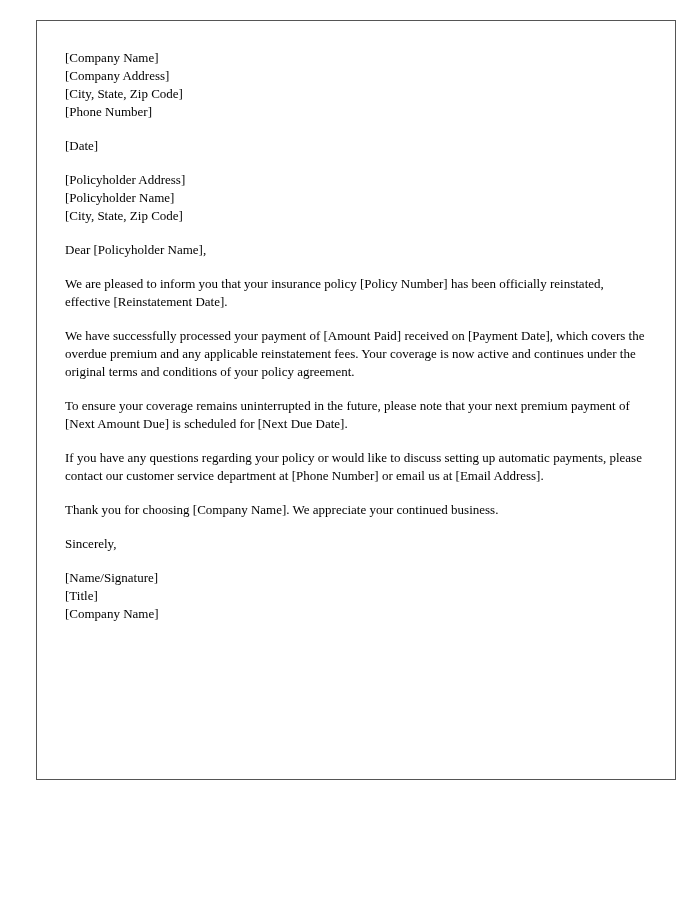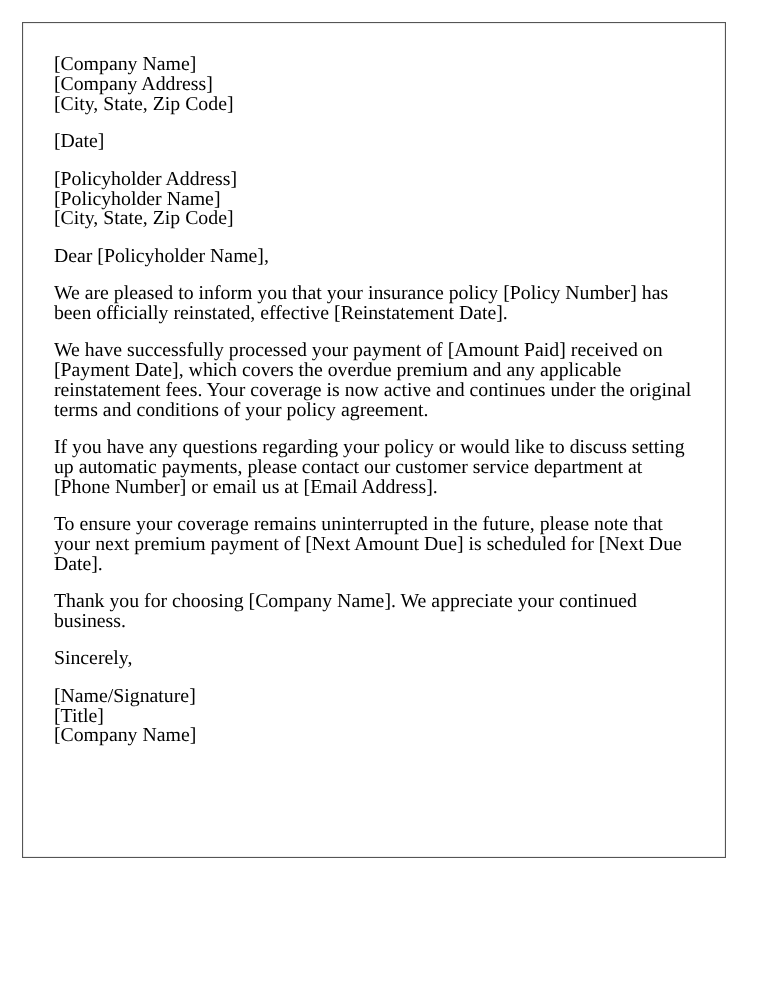--- a/index.html
+++ b/index.html
@@ -1,46 +1,47 @@
 <!DOCTYPE html>
 <html><head>
 <meta charset="utf-8">
 <style>
   html, body { margin: 0; padding: 0; background: #ffffff; }
   body { width: 700px; height: 900px; position: relative; font-family: "Liberation Serif", serif; color: #000; }
   .letter {
-    position: absolute; left: 20px; top: 20px; width: 640px; height: 760px;
+    position: absolute; left: 36px; top: 20px; width: 640px; height: 760px;
     border: 1px solid #555; box-sizing: border-box; padding: 28px 28px 0 28px;
-    font-size: 18px; line-height: 18px;
+    font-size: 13px; line-height: 18px;
   }
   .block { margin: 0 0 16px 0; }
   .line { display: block; }
   .subject { font-weight: bold; }
   p { margin: 0 0 16px 0; }
 </style>
 </head>
 <body>
 
 <div class="letter">
   <div class="block">
     <span class="line">[Company Name]</span>
     <span class="line">[Company Address]</span>
     <span class="line">[City, State, Zip Code]</span>
+    <span class="line">[Phone Number]</span>
   </div>
   <div class="block">[Date]</div>
   <div class="block">
     <span class="line">[Policyholder Address]</span>
     <span class="line">[Policyholder Name]</span>
     <span class="line">[City, State, Zip Code]</span>
   </div>
   <p>Dear [Policyholder Name],</p>
   <p>We are pleased to inform you that your insurance policy [Policy Number] has been officially reinstated, effective [Reinstatement Date].</p>
   <p>We have successfully processed your payment of [Amount Paid] received on [Payment Date], which covers the overdue premium and any applicable reinstatement fees. Your coverage is now active and continues under the original terms and conditions of your policy agreement.</p>
+  <p>To ensure your coverage remains uninterrupted in the future, please note that your next premium payment of [Next Amount Due] is scheduled for [Next Due Date].</p>
   <p>If you have any questions regarding your policy or would like to discuss setting up automatic payments, please contact our customer service department at [Phone Number] or email us at [Email Address].</p>
-  <p>To ensure your coverage remains uninterrupted in the future, please note that your next premium payment of [Next Amount Due] is scheduled for [Next Due Date].</p>
   <p>Thank you for choosing [Company Name]. We appreciate your continued business.</p>
   <p>Sincerely,</p>
   <div class="block">
     <span class="line">[Name/Signature]</span>
     <span class="line">[Title]</span>
     <span class="line">[Company Name]</span>
   </div>
 </div>
 
 </body></html>

